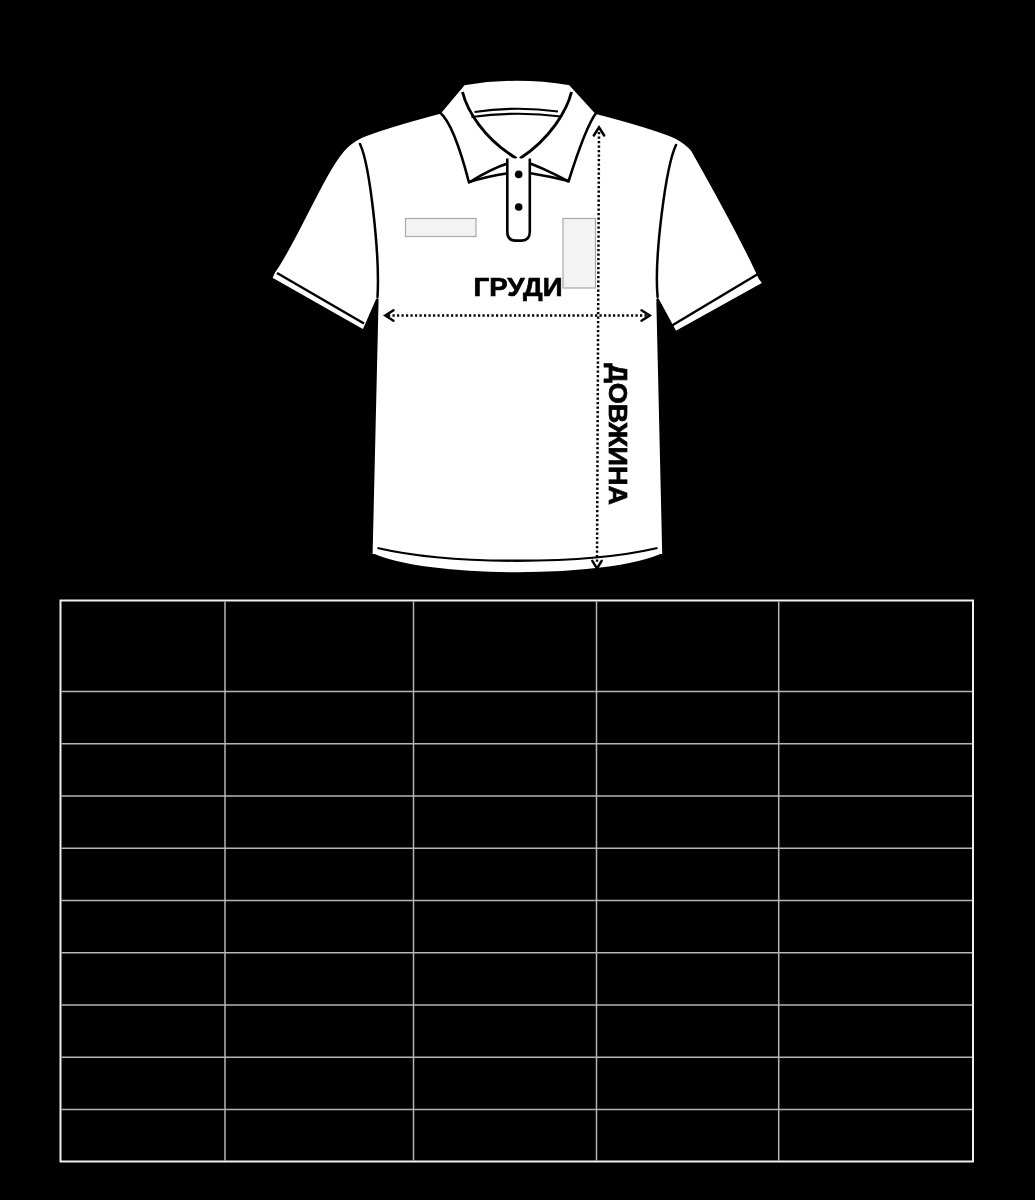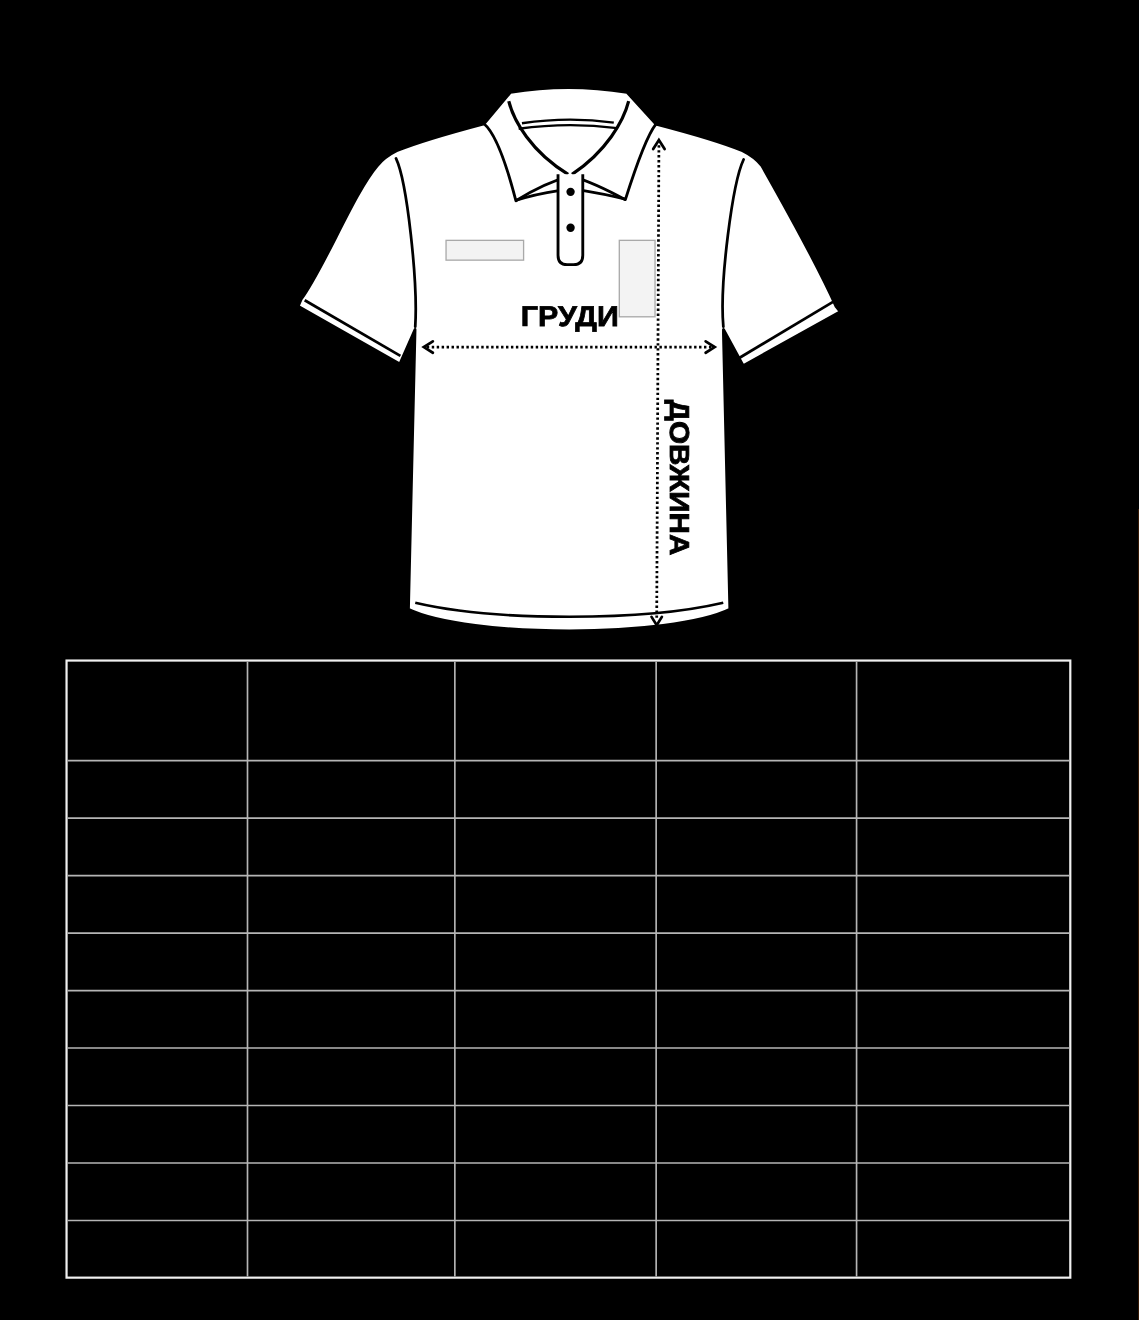--- a/index.html
+++ b/index.html
@@ -1,16 +1,16 @@
 <!DOCTYPE html>
 <html><head>
 <meta charset="utf-8">
 <style>
 html,body{margin:0;padding:0;background:#000;}
-#page{position:relative;width:1035px;height:1200px;background:#f97316;overflow:hidden;font-family:"Liberation Sans",sans-serif;}
+#page{position:relative;width:1035px;height:1200px;background:#f0abfc;overflow:hidden;font-family:"Liberation Sans",sans-serif;}
 </style>
 </head>
 <body>
 <div id="page">
 <svg width="1035" height="1200" viewBox="0 0 1035 1200" xmlns="http://www.w3.org/2000/svg">
 
 <rect x="0" y="0" width="1035" height="1200" fill="#000000"></rect>
 
 <g>
 <path d="M 464,84

